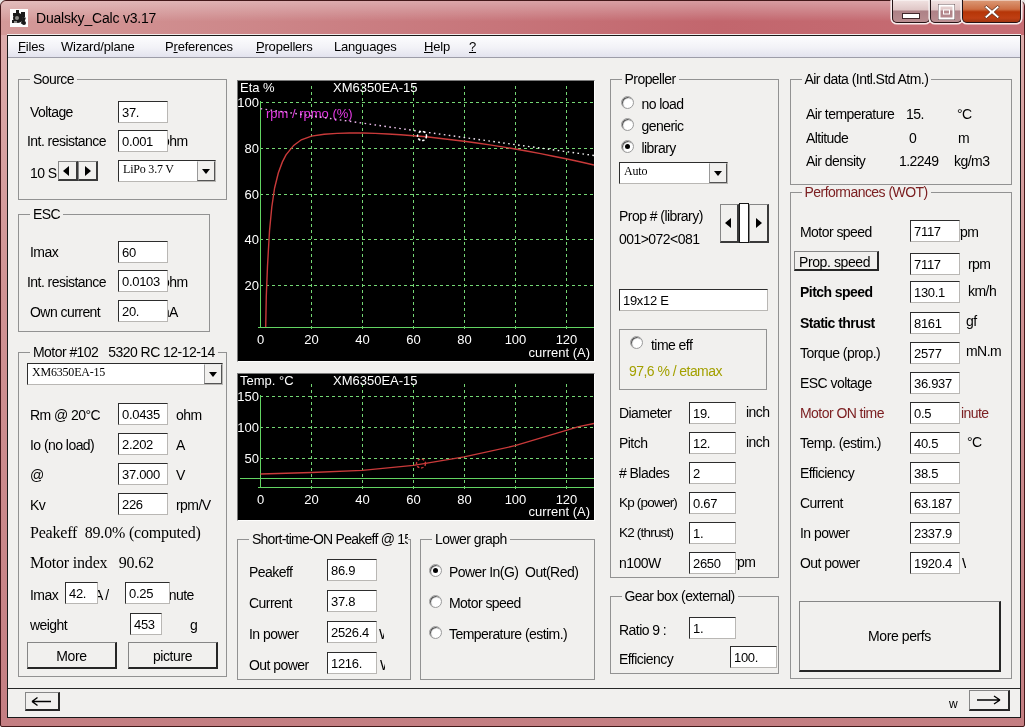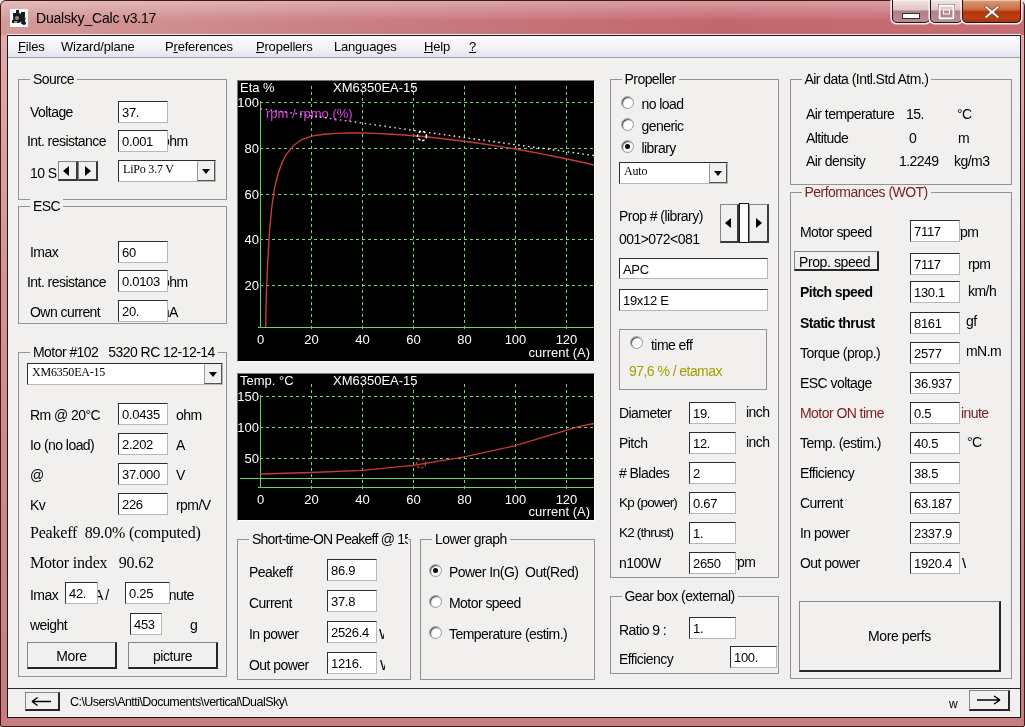--- a/index.html
+++ b/index.html
@@ -94,21 +94,21 @@
 <div class="spin" style="left:70px;top:125px;width:20px;height:20px">
       <span class="tri-r" style="left:6px;top:4px"></span>
     </div>
 <div class="combo" style="left:110px;top:124px;width:98px;height:22px">
       <span class="ctext">LiPo 3.7 V</span>
       <span class="cbtn">
         <span class="tri-d"></span>
       </span>
     </div>
 
-<div class="gb" style="left:10px;top:170px;width:209px;height:118px">
+<div class="gb" style="left:10px;top:178px;width:192px;height:118px">
       <span class="gl" style="left:11px">ESC</span>
     </div>
 <div class="lb" style="left:22px;top:208px">Imax</div>
 <div class="tb" style="left:110px;top:205px">60</div>
 <div class="lb" style="left:19px;top:238px">Int. resistance</div>
 <div class="lb" style="left:154px;top:238px">ohm</div>
 <div class="tb" style="left:110px;top:234px">0.0103</div>
 <div class="lb" style="left:22px;top:268px">Own current</div>
 <div class="lb" style="left:150px;top:268px">mA</div>
 <div class="tb" style="left:110px;top:264px">20.</div>
@@ -191,21 +191,20 @@
     </div>
 <div class="lb" style="left:611px;top:172px">Prop # (library)</div>
 <div class="spin" style="left:711.5px;top:168px;width:19px;height:39px">
       <span class="tri-l" style="left:4px;top:13px"></span>
     </div>
 <div class="abs" style="left:730.5px;top:167px;width:10px;height:40px;background:#fff;border:1.5px solid #161616;z-index:3"></div>
 <div class="spin" style="left:740.5px;top:168px;width:20px;height:39px">
       <span class="tri-r" style="left:6px;top:13px"></span>
     </div>
 <div class="lb" style="left:611px;top:195px">001&gt;072&lt;081</div>
-<div class="tb" style="left:611px;top:222px;width:149px;height:21px">APC</div>
 <div class="tb" style="left:611px;top:253px;width:149px;height:22px">19x12 E</div>
 <div class="gb" style="left:611px;top:293px;width:148px;height:61px;z-index:1"></div>
 <div class="radio" style="left:622px;top:300px"></div>
 <div class="lb" style="left:643px;top:301px">time eff</div>
 <div class="lb" style="left:621px;top:327px;color:#a3a000">97,6 % / etamax</div>
 <div class="lb" style="left:611px;top:369px">Diameter</div>
 <div class="tb" style="left:681px;top:365.5px;width:47px">19.</div>
 <div class="lb" style="left:738px;top:368px">inch</div>
 <div class="lb" style="left:611px;top:399px">Pitch</div>
 <div class="tb" style="left:681px;top:395.5px;width:47px">12.</div>
@@ -276,21 +275,20 @@
 <div class="tb" style="left:902px;top:486px">2337.9</div>
 <div class="lb" style="left:792px;top:519px">Out power</div>
 <div class="tb" style="left:902px;top:516px">1920.4</div>
 <div class="lb" style="left:954px;top:519px;width:4px;overflow:hidden">W</div>
 <div class="btn" style="left:791px;top:565px;width:202px;height:71px;padding-top:26px">More perfs</div>
 
 <div class="abs" style="left:0;top:652px;width:1012px;border-top:1px solid #262626;height:0"></div>
 <div class="btn" style="left:17px;top:656px;width:35px;height:19px"><svg width="24" height="11" viewBox="0 0 24 11" style="margin-top:3px">
         <path d="M2 5.5 H21 M2 5.5 L7.5 1.5 M2 5.5 L7.5 9.5" stroke="#000" stroke-width="1.4" fill="none"></path>
       </svg></div>
-<div class="lb" style="left:62px;top:659px;font-size:12.5px">C:\Users\Antti\Documents\vertical\DualSky\</div>
 <div class="lb" style="left:941px;top:661px;font-size:12px">w</div>
 <div class="btn" style="left:961px;top:654px;width:41px;height:21px"><svg width="28" height="12" viewBox="0 0 28 12" style="margin-top:3px">
         <path d="M2 6 H25 M25 6 L19 2 M25 6 L19 10" stroke="#000" stroke-width="1.4" fill="none"></path>
       </svg></div>
 </div>
 
 <svg class="abs" style="left:238px;top:81px;z-index:3" width="356" height="280" viewBox="0 0 356 280" font-family="Liberation Sans,sans-serif" font-size="13" fill="#fff">
 <g stroke="#74d674" stroke-width="1" stroke-dasharray="3 3" shape-rendering="crispEdges">
 <line x1="73.5" y1="5" x2="73.5" y2="250"></line>
       <line x1="124.5" y1="5" x2="124.5" y2="250"></line>

